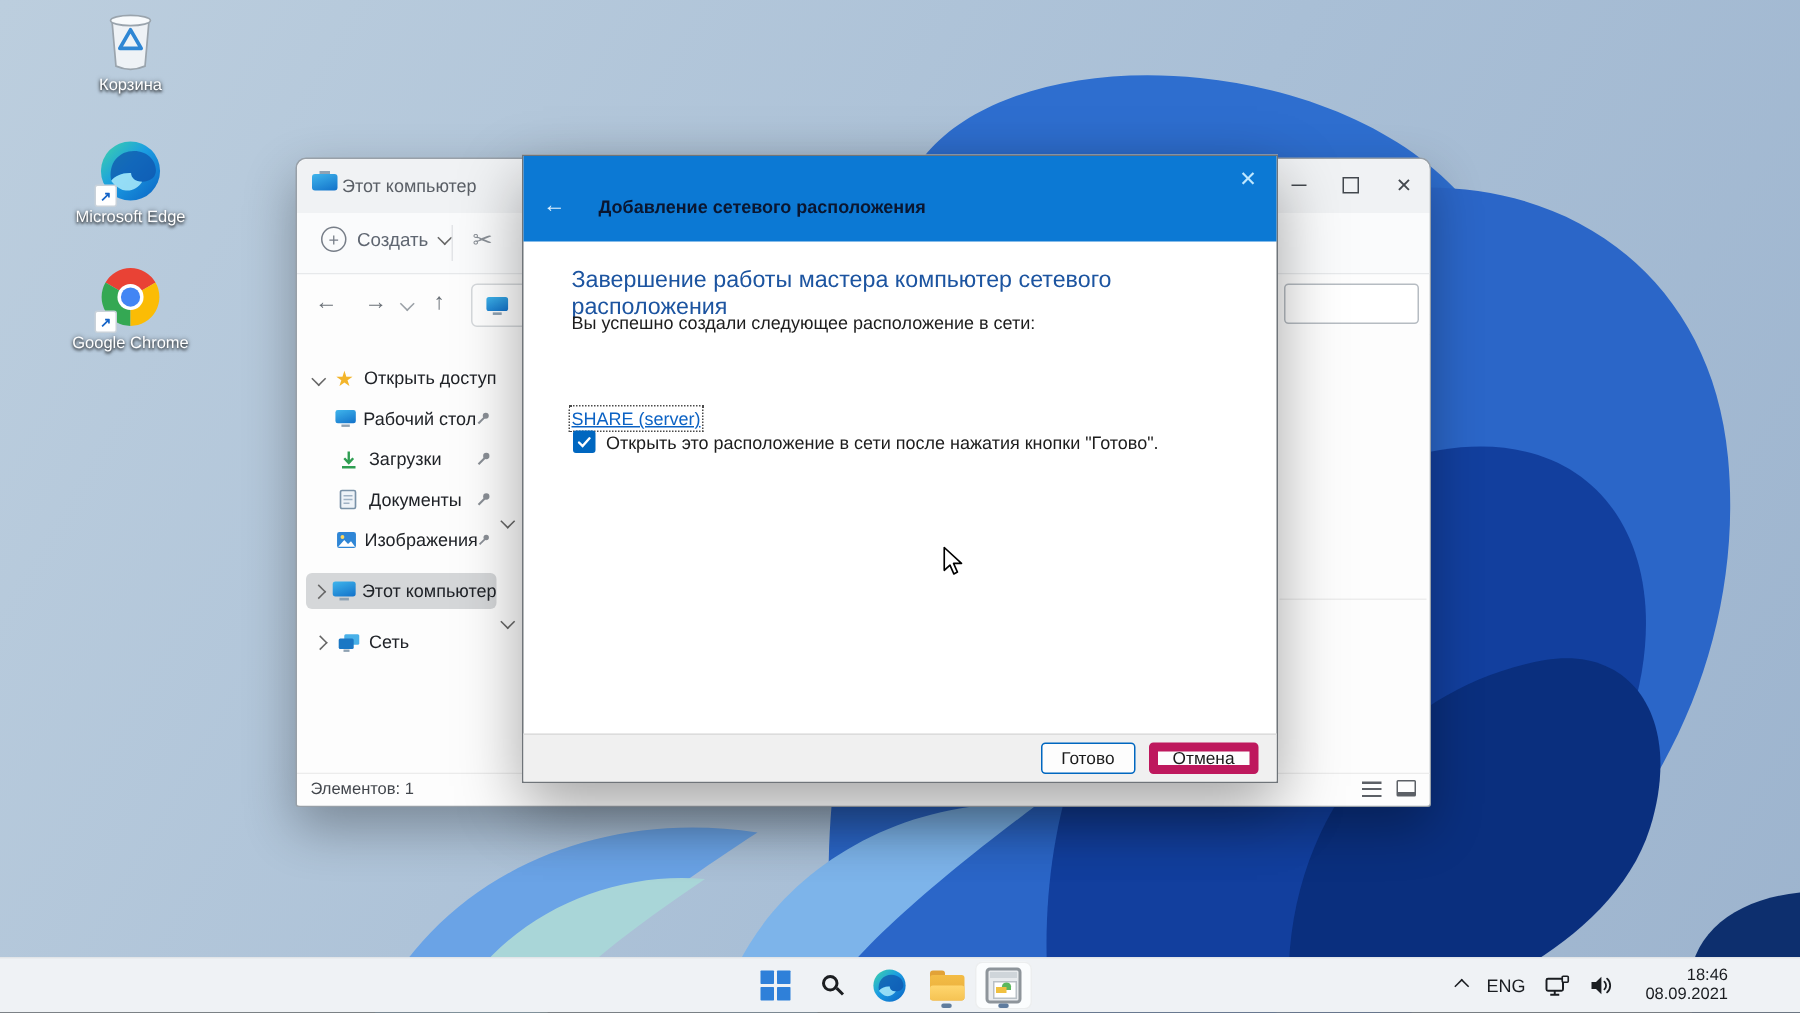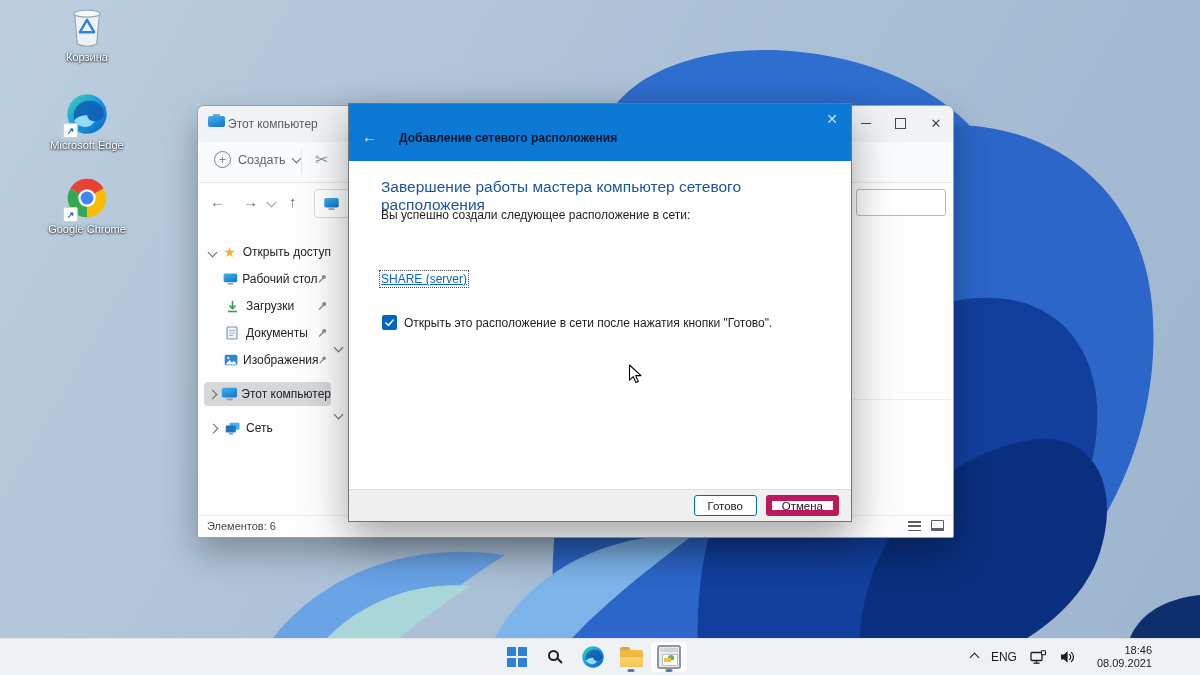--- a/index.html
+++ b/index.html
@@ -58,21 +58,21 @@
   .wizard{position:absolute;left:348px;top:103px;width:504px;height:419px;z-index:3;background:#fff;
           border:1px solid #6f7479;box-shadow:0 16px 40px rgba(0,0,0,.35);box-sizing:border-box;}
   .wiz-header{position:relative;height:57px;background:#0c79d4;}
   .wiz-back{position:absolute;left:13px;top:24px;font-size:15px;color:#dff1ff;}
   .wiz-title{position:absolute;left:50px;top:27px;font-size:12px;font-weight:600;color:#0a1630;}
   .wiz-close{position:absolute;right:10px;top:6px;font-size:14px;color:#bfe8ff;width:18px;height:18px;display:flex;align-items:center;justify-content:center;}
   .wiz-heading{position:absolute;left:32px;top:74px;right:30px;font-size:15.5px;color:#1c54a0;}
   .wiz-intro{position:absolute;left:32px;top:104px;font-size:12px;color:#1d1d1d;}
   .wiz-link{position:absolute;left:32px;top:132px;font-size:12px;color:#0b62c4;text-decoration:underline;outline:1px dotted #4a4a4a;outline-offset:1px;margin-top:36px;}
   .wiz-note{position:absolute;left:32px;top:157px;font-size:12px;color:#1d1d1d;}
-  .wiz-checkrow{position:absolute;left:33px;top:183px;display:flex;align-items:center;gap:7px;margin-top:28px;}
+  .wiz-checkrow{position:absolute;left:33px;top:183px;display:flex;align-items:center;gap:7px;}
   .checkbox{width:13px;height:13px;background:#0067c0;border:1px solid #0067c0;border-radius:2px;display:flex;align-items:center;justify-content:center;}
   .checkbox svg{display:block;}
   .wiz-checklabel{font-size:12px;color:#1d1d1d;}
   .wiz-footer{position:absolute;left:0;right:0;bottom:0;height:32px;background:#f0f0f0;border-top:1px solid #dcdcdc;
               display:flex;align-items:center;justify-content:flex-end;gap:9px;padding-right:12px;box-sizing:border-box;}
   .btn{height:21px;min-width:63px;font-size:11.5px;font-family:"Liberation Sans",sans-serif;color:#1a1a1a;
        background:#fdfdfd;border-radius:3px;display:flex;align-items:center;justify-content:center;padding:0 10px;box-sizing:border-box;}
   .btn.default{border:1px solid #0067c0;}
   .btn.normal{border:6px solid #be185d;}
   
@@ -283,21 +283,21 @@
             </svg>
         </span>
         <span class="side-lbl">Сеть</span>
       </div>
 
       <span class="grp-chev chev down" style="left:137px;top:121px;"></span>
       <span class="grp-chev chev down" style="left:137px;top:188px;"></span>
       <div class="faint-line" style="left:655px;right:2px;top:176px;"></div>
     </div>
     <div class="ex-statusbar">
-      <span class="status-text">Элементов: 6</span>
+      <span class="status-text">Элементов: 1</span>
       <span class="view-list"></span>
       <span class="view-thumb"></span>
     </div>
   </div>
 
   <div class="wizard">
     <div class="wiz-header">
       <span class="wiz-back">←</span>
       <span class="wiz-title">Добавление сетевого расположения</span>
       <span class="wiz-close">✕</span>

